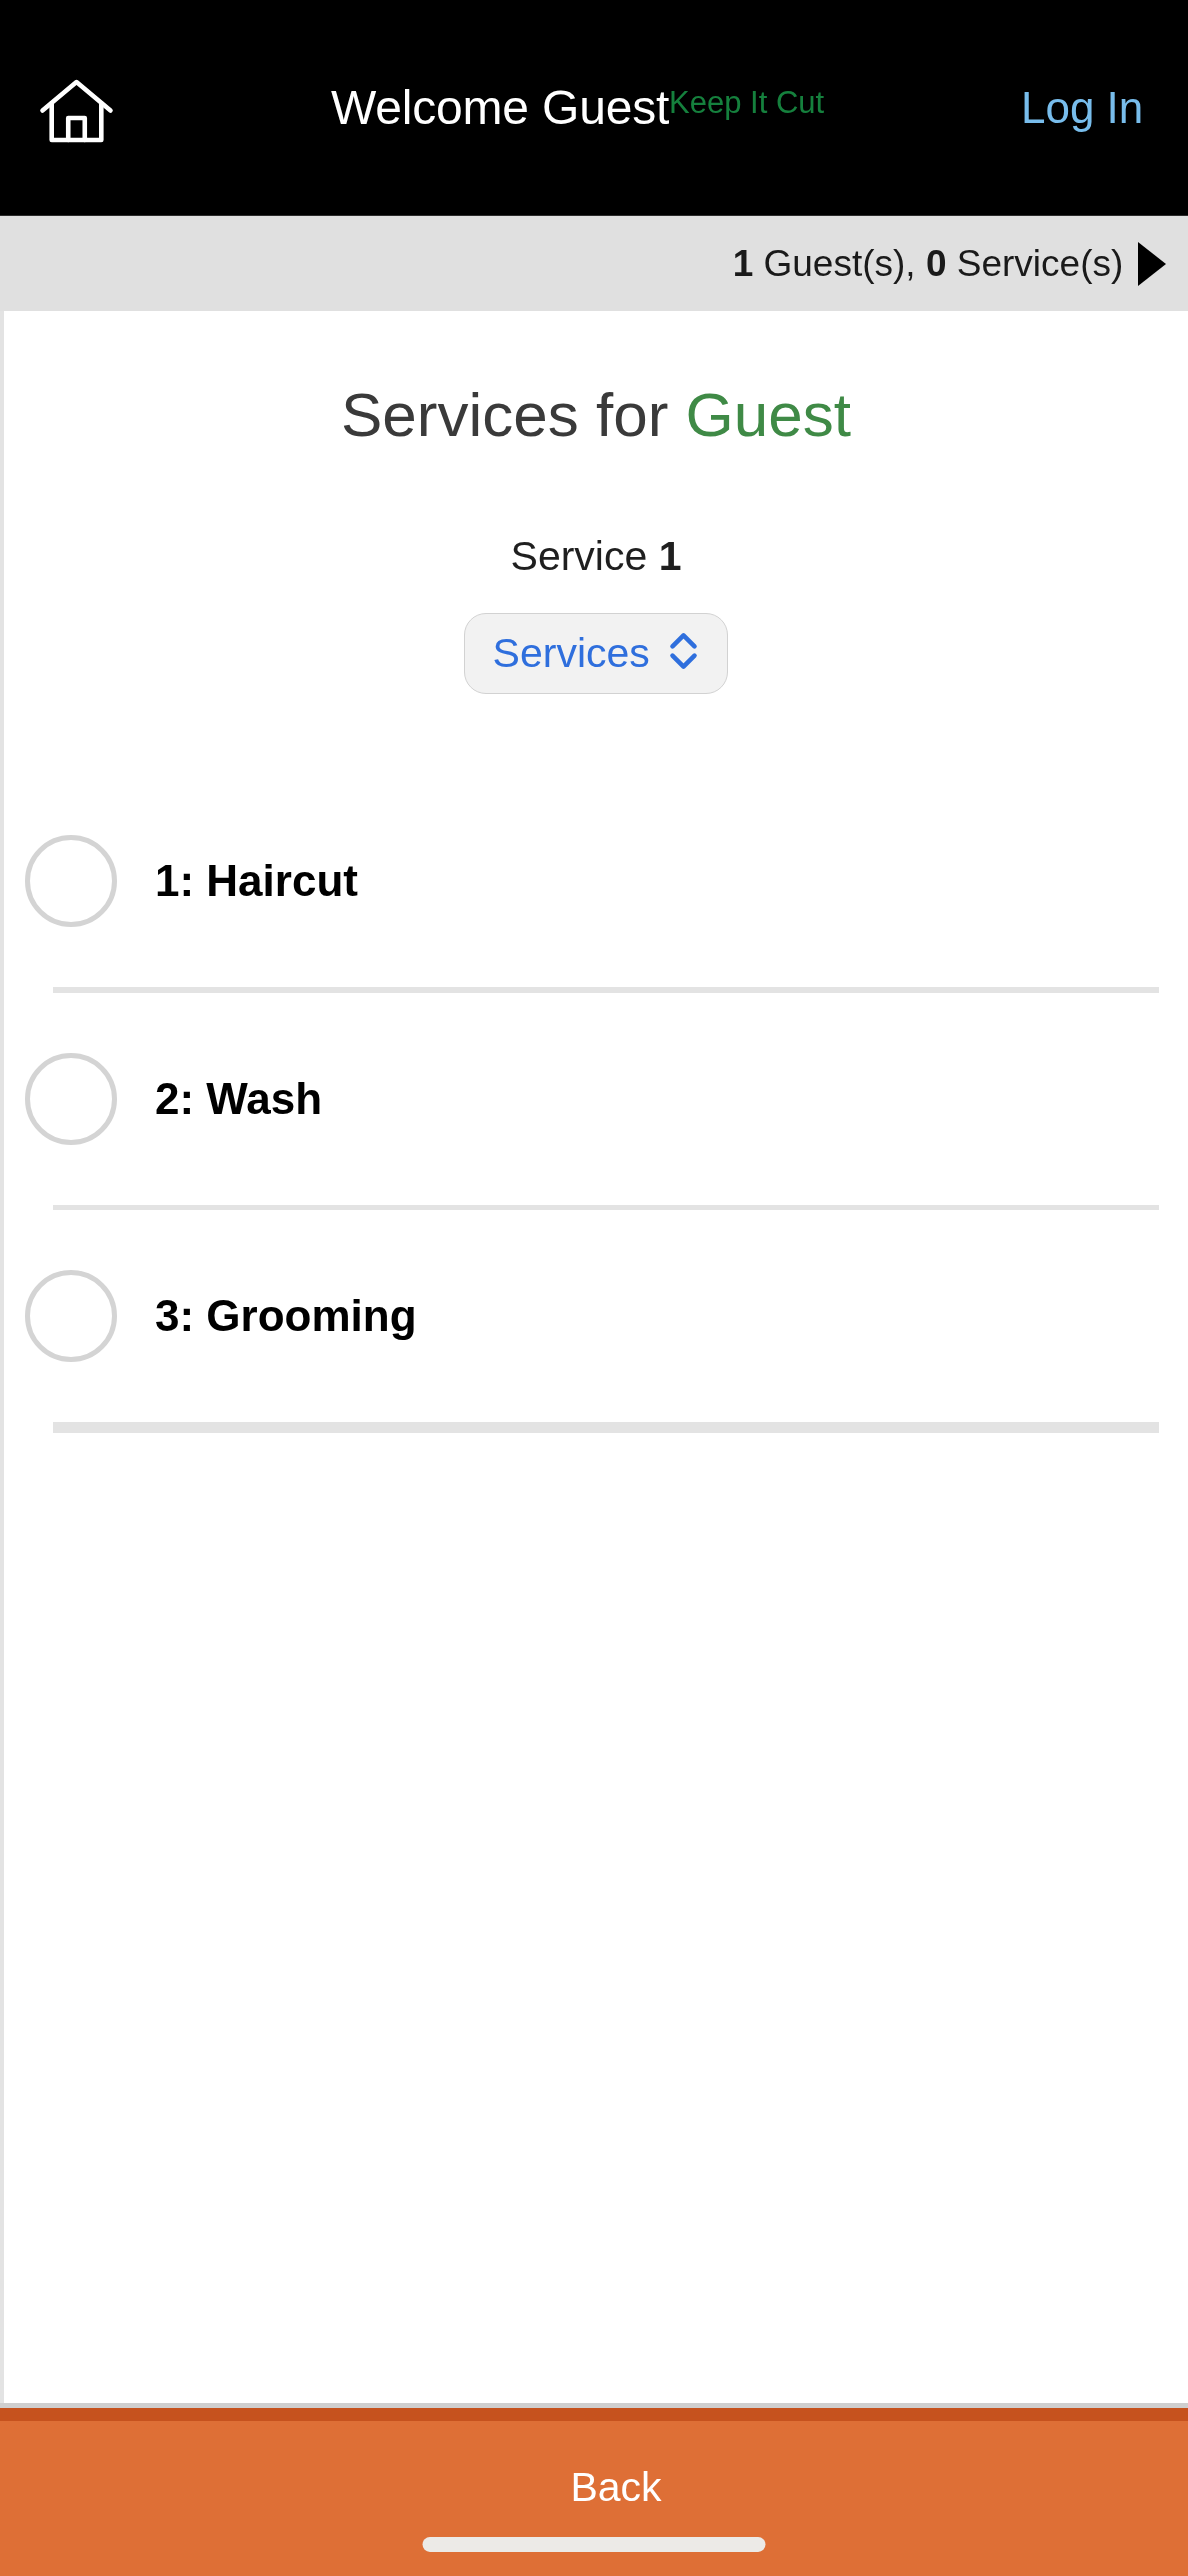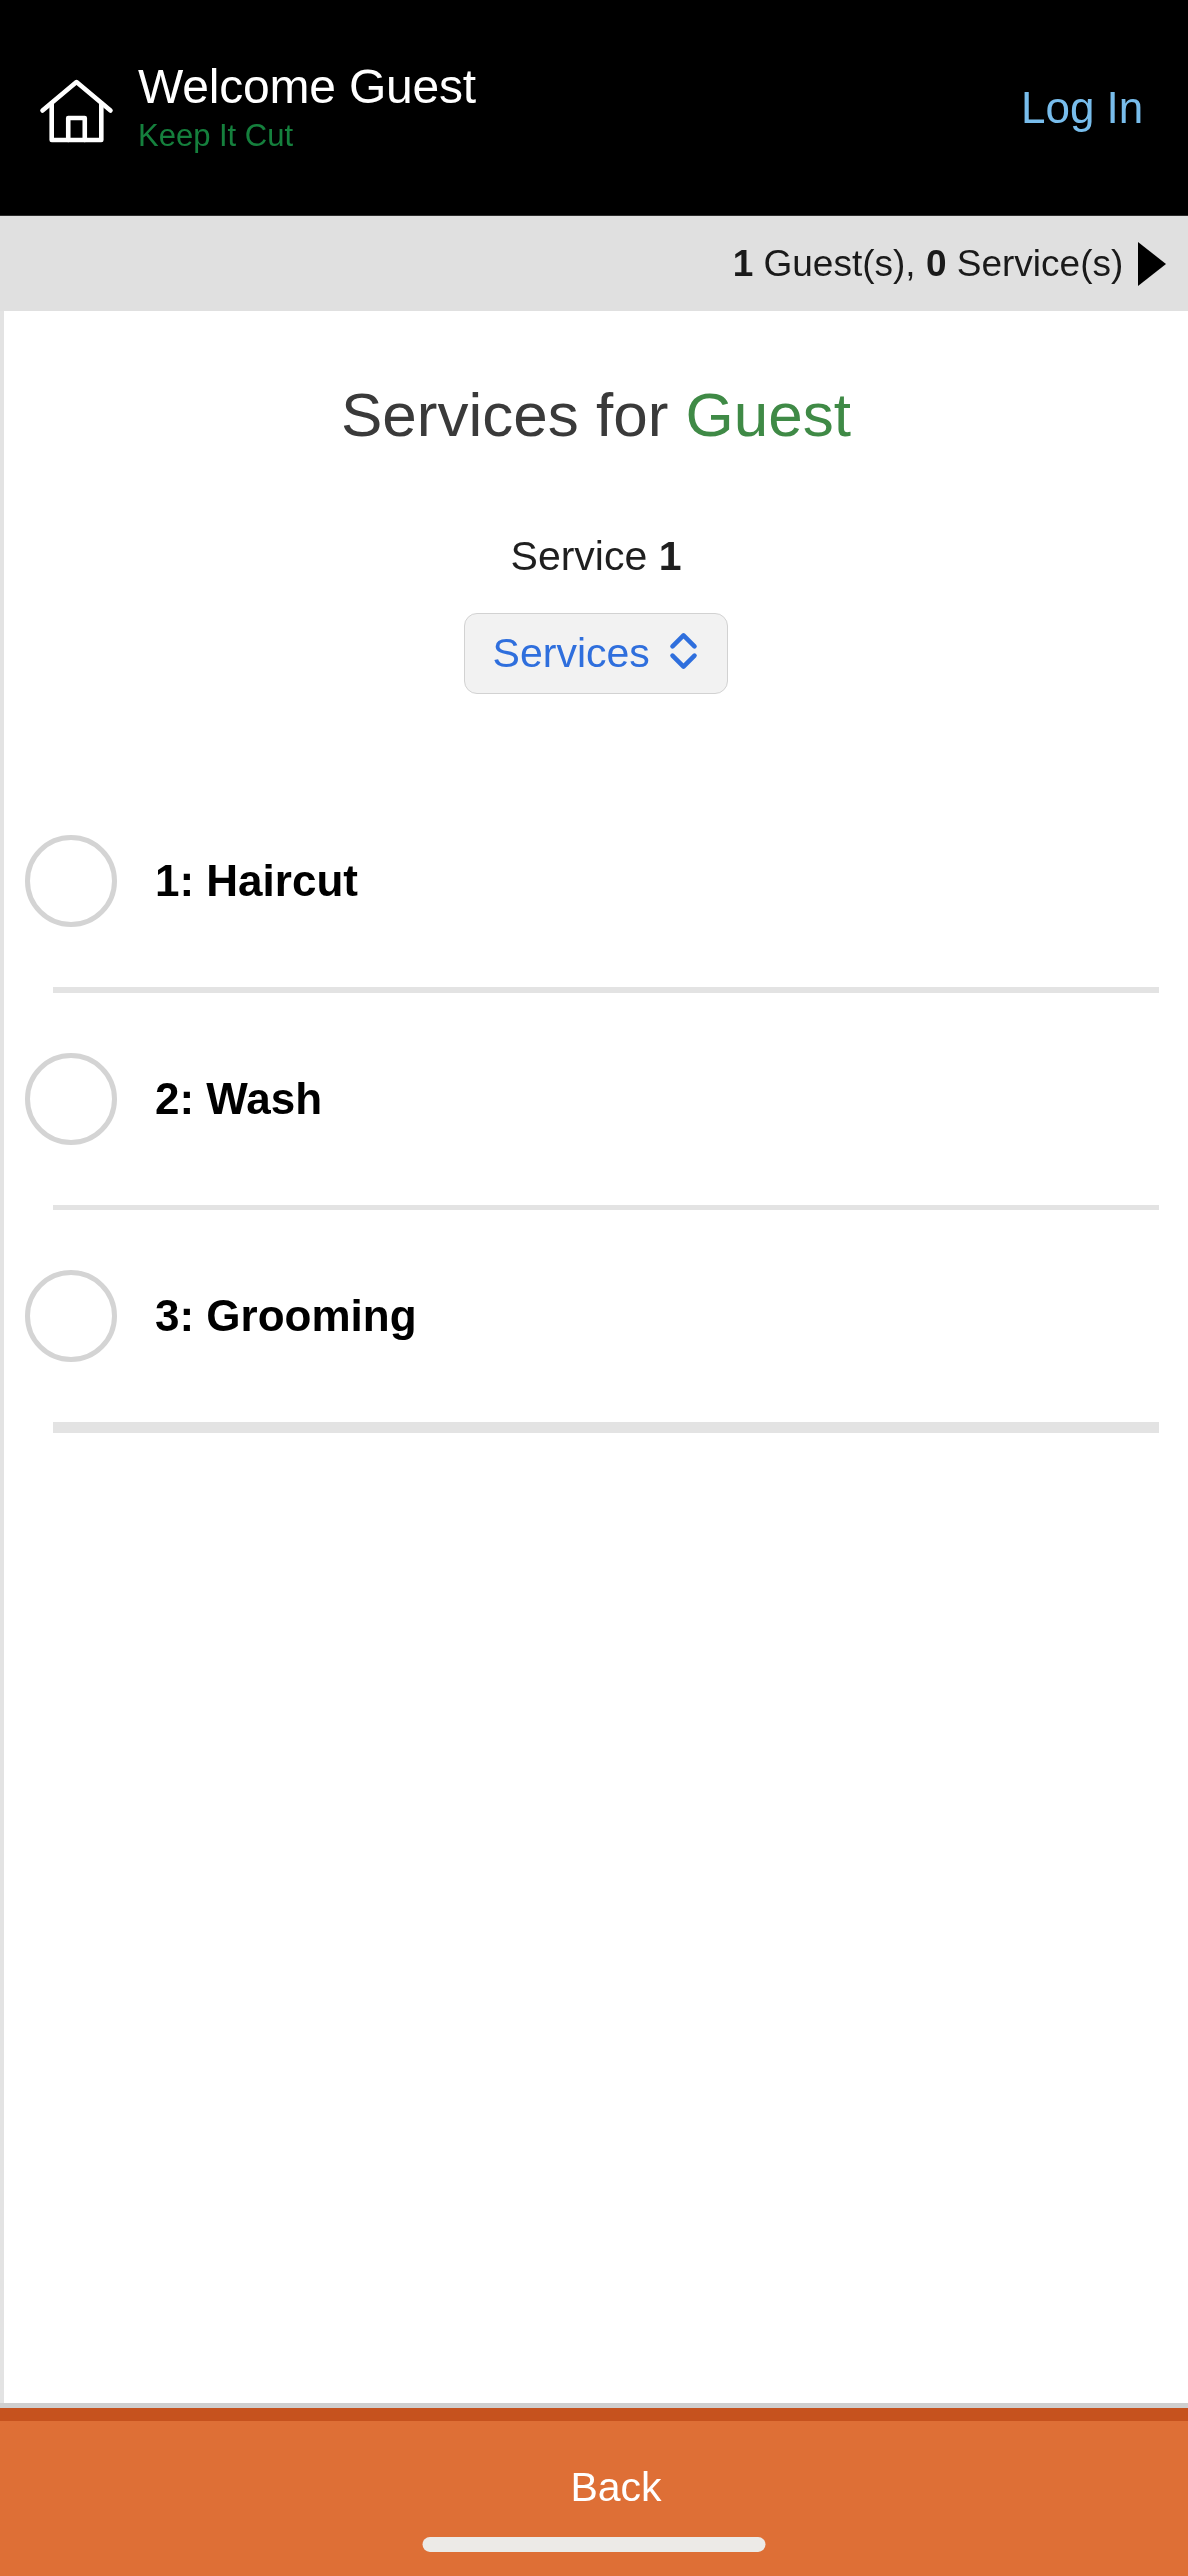--- a/index.html
+++ b/index.html
@@ -41,21 +41,21 @@
     display: flex;
     align-items: center;
     justify-content: center;
     margin-top: 7.4px;
   }
   .home-icon svg { display: block; }
 
   .header-titles {
     margin-left: 22px;
     display: flex;
-    flex-direction: column;
+    flex-direction: row;
     justify-content: center;
     flex: 1 1 auto;
     min-width: 0;
   }
   .welcome-title {
     color: #ffffff;
     font-size: 48px;
     line-height: 55px;
     font-weight: 400;
     letter-spacing: -0.2px;
@@ -147,21 +147,21 @@
     display: flex;
     justify-content: center;
     margin-top: 33px;
   }
   .service-select {
     display: inline-flex;
     align-items: center;
     gap: 16.6px;
     background: #f2f2f2;
     border: 1.8px solid #d2d2d2;
-    border-radius: 13px;
+    border-radius: 22px;
     padding: 14.7px 26px 16.6px 28px;
     cursor: pointer;
   }
   .service-select-label {
     font-size: 41px;
     line-height: 48px;
     color: #2f6fdd;
     font-weight: 400;
     white-space: nowrap;
   }

